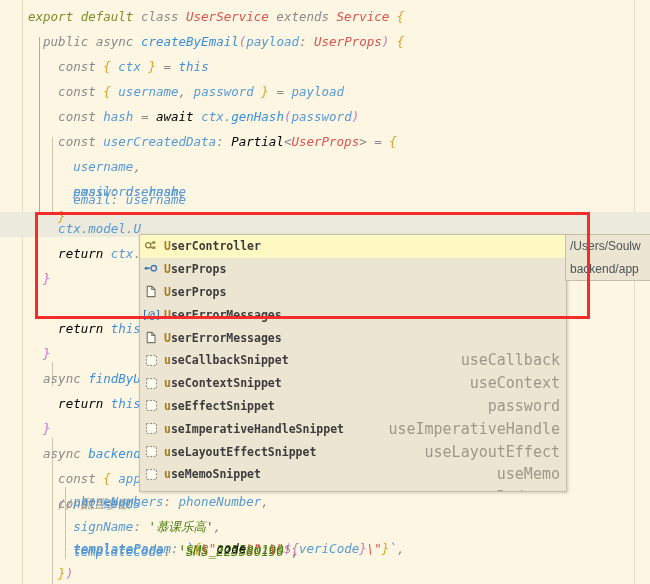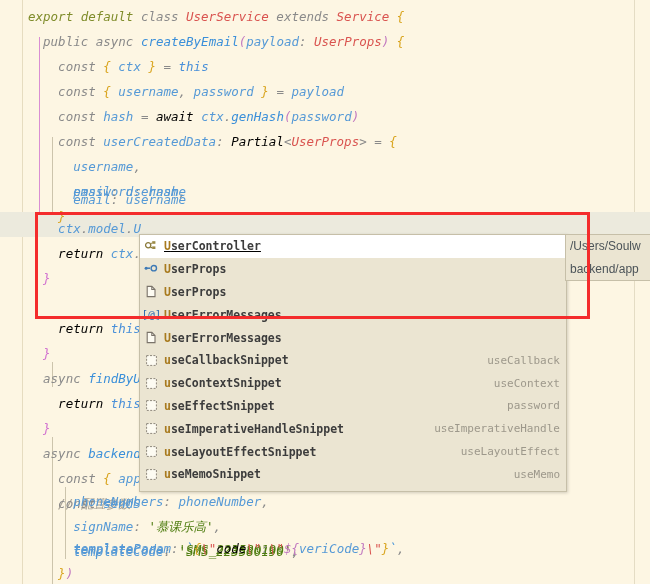--- a/index.html
+++ b/index.html
@@ -53,31 +53,31 @@
     background:#ebe5d2;
     border:1px solid #c6bfa8;
     box-shadow:1px 1px 3px rgba(0,0,0,.18);
     overflow:hidden;
     font-style:normal;
   }
   .prow{
     position:relative;height:22.8px;display:flex;align-items:center;
     padding:0 6px 0 3px;box-sizing:border-box;
   }
-  .prow.sel{background:#ffffff;text-decoration:underline;}
+  .prow.sel{background:#fef9c3;}
   .picon{width:17px;height:15px;flex:0 0 17px;display:flex;align-items:center;justify-content:center;margin-right:4px;}
   .plabel{
     font-family:"DejaVu Sans Mono","Liberation Mono",monospace;
     font-size:11.5px;color:#3c3c3c;font-weight:bold;letter-spacing:0px;
     white-space:pre;flex:1 1 auto;overflow:hidden;
   }
   .plabel .m{color:#a87a1e;}
   .ptail{
     font-family:"DejaVu Sans Mono","Liberation Mono",monospace;
-    font-size:11px;color:#9d988b;white-space:pre;padding-left:10px;
+    font-size:15px;color:#9d988b;white-space:pre;padding-left:10px;
   }
 
   
   #infopanel{
     position:absolute;left:565px;top:234px;width:96px;height:47px;
     background:#ebe5d2;border:1px solid #c6bfa8;
     box-sizing:border-box;overflow:hidden;font-style:normal;
   }
   #infopanel .iline{
     font-family:"Liberation Sans","DejaVu Sans",sans-serif;

